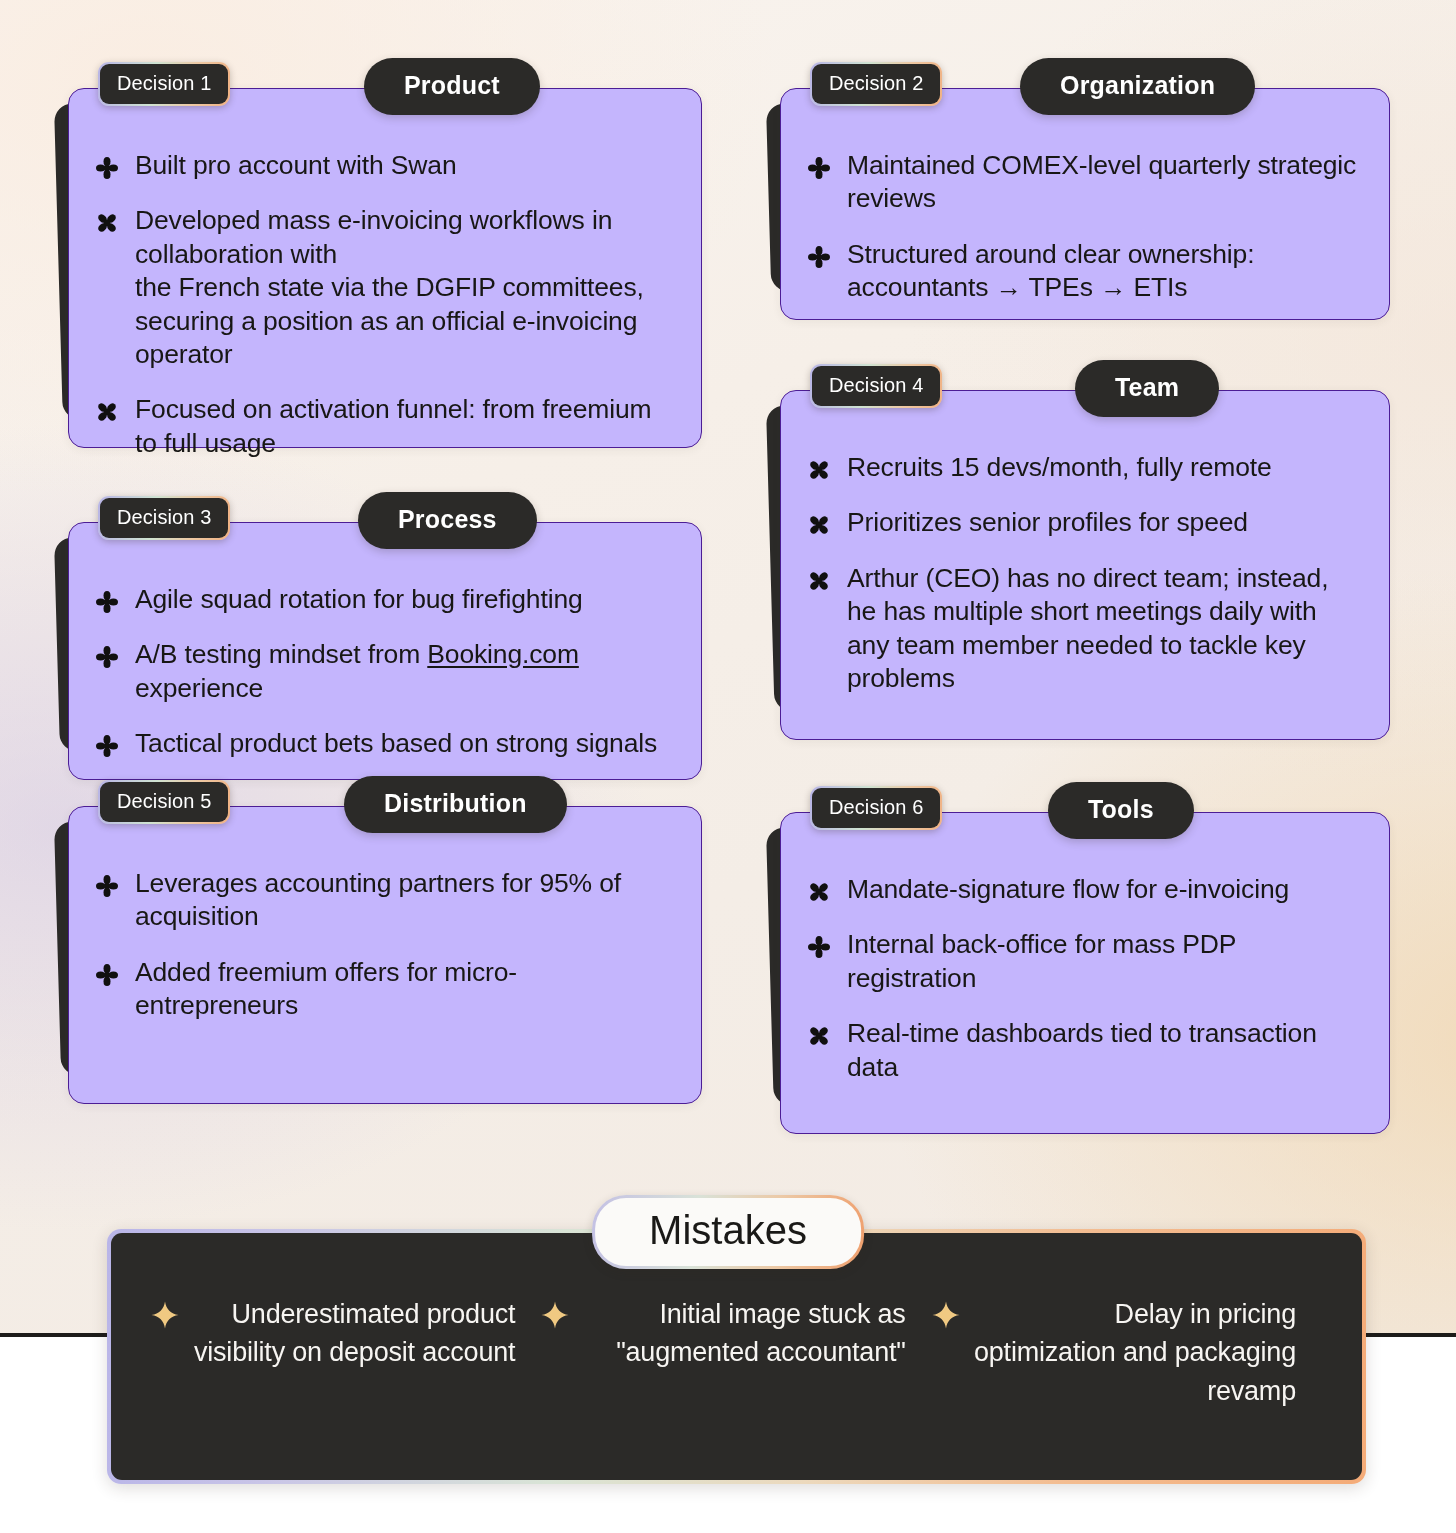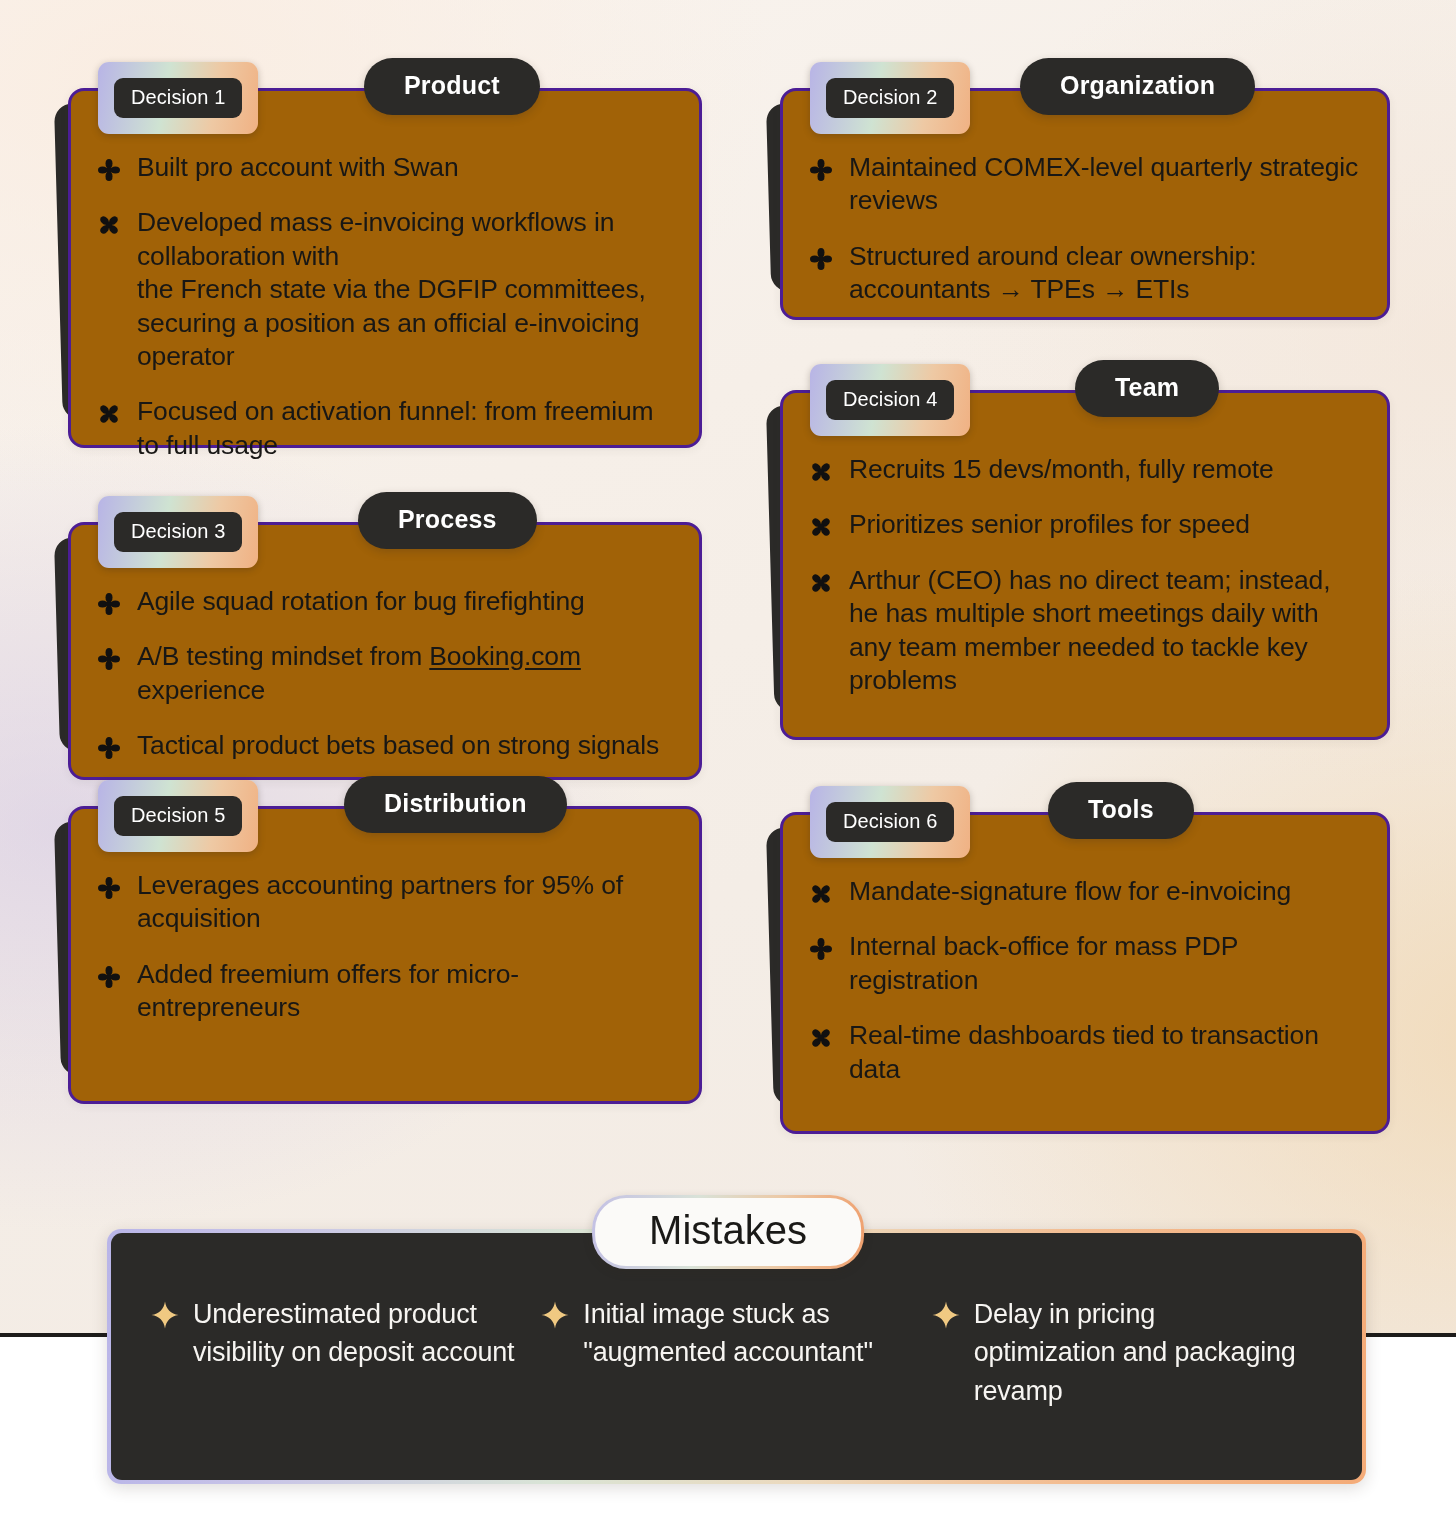--- a/index.html
+++ b/index.html
@@ -49,35 +49,35 @@
     background:#2b2a28;
     border-radius:18px 0 0 18px;
     transform:rotate(-1.6deg);
     transform-origin:top left;
     z-index:0;
   }
 
   .card{
     position:relative;
     z-index:1;
-    background:#a16207;
-    border:3px solid #4c1d95;
+    background:#c4b5fd;
+    border:1px solid #4c1d95;
     border-radius:16px;
     box-shadow:0 2px 10px rgba(60,50,40,.07);
     width:100%;
     height:100%;
     padding:60px 26px 22px 26px;
   }
 
   
   .decision-tag{
     position:absolute;
     z-index:4;
     top:-26px; left:30px;
-    padding:16px;
+    padding:2px;
     border-radius:11px;
     background:linear-gradient(100deg,#b8b4e6 0%,#cfe3d2 42%,#eec9a4 72%,#f0b183 100%);
     box-shadow:0 2px 7px rgba(50,40,30,.28);
   }
   .decision-tag > span{
     display:block;
     background:#2b2a28;
     color:#ffffff;
     font-size:20px;
     letter-spacing:.1px;
@@ -142,20 +142,21 @@
     box-shadow:0 4px 16px rgba(50,40,30,.16);
   }
   #mistakes-panel{
     position:relative;
     width:100%; height:100%;
     background:#2b2a28;
     border-radius:11px;
     display:flex;
     align-items:flex-start;
     padding:62px 40px 30px 40px;
+    text-align:right;
   }
   .mistake-col{
     flex:1 1 0;
     display:flex;
     align-items:flex-start;
     gap:14px;
     padding-right:26px;
   }
   .sparkle{ flex:0 0 auto; width:28px; height:28px; margin-top:6px; }
   .sparkle svg{ display:block; width:28px; height:28px; }

